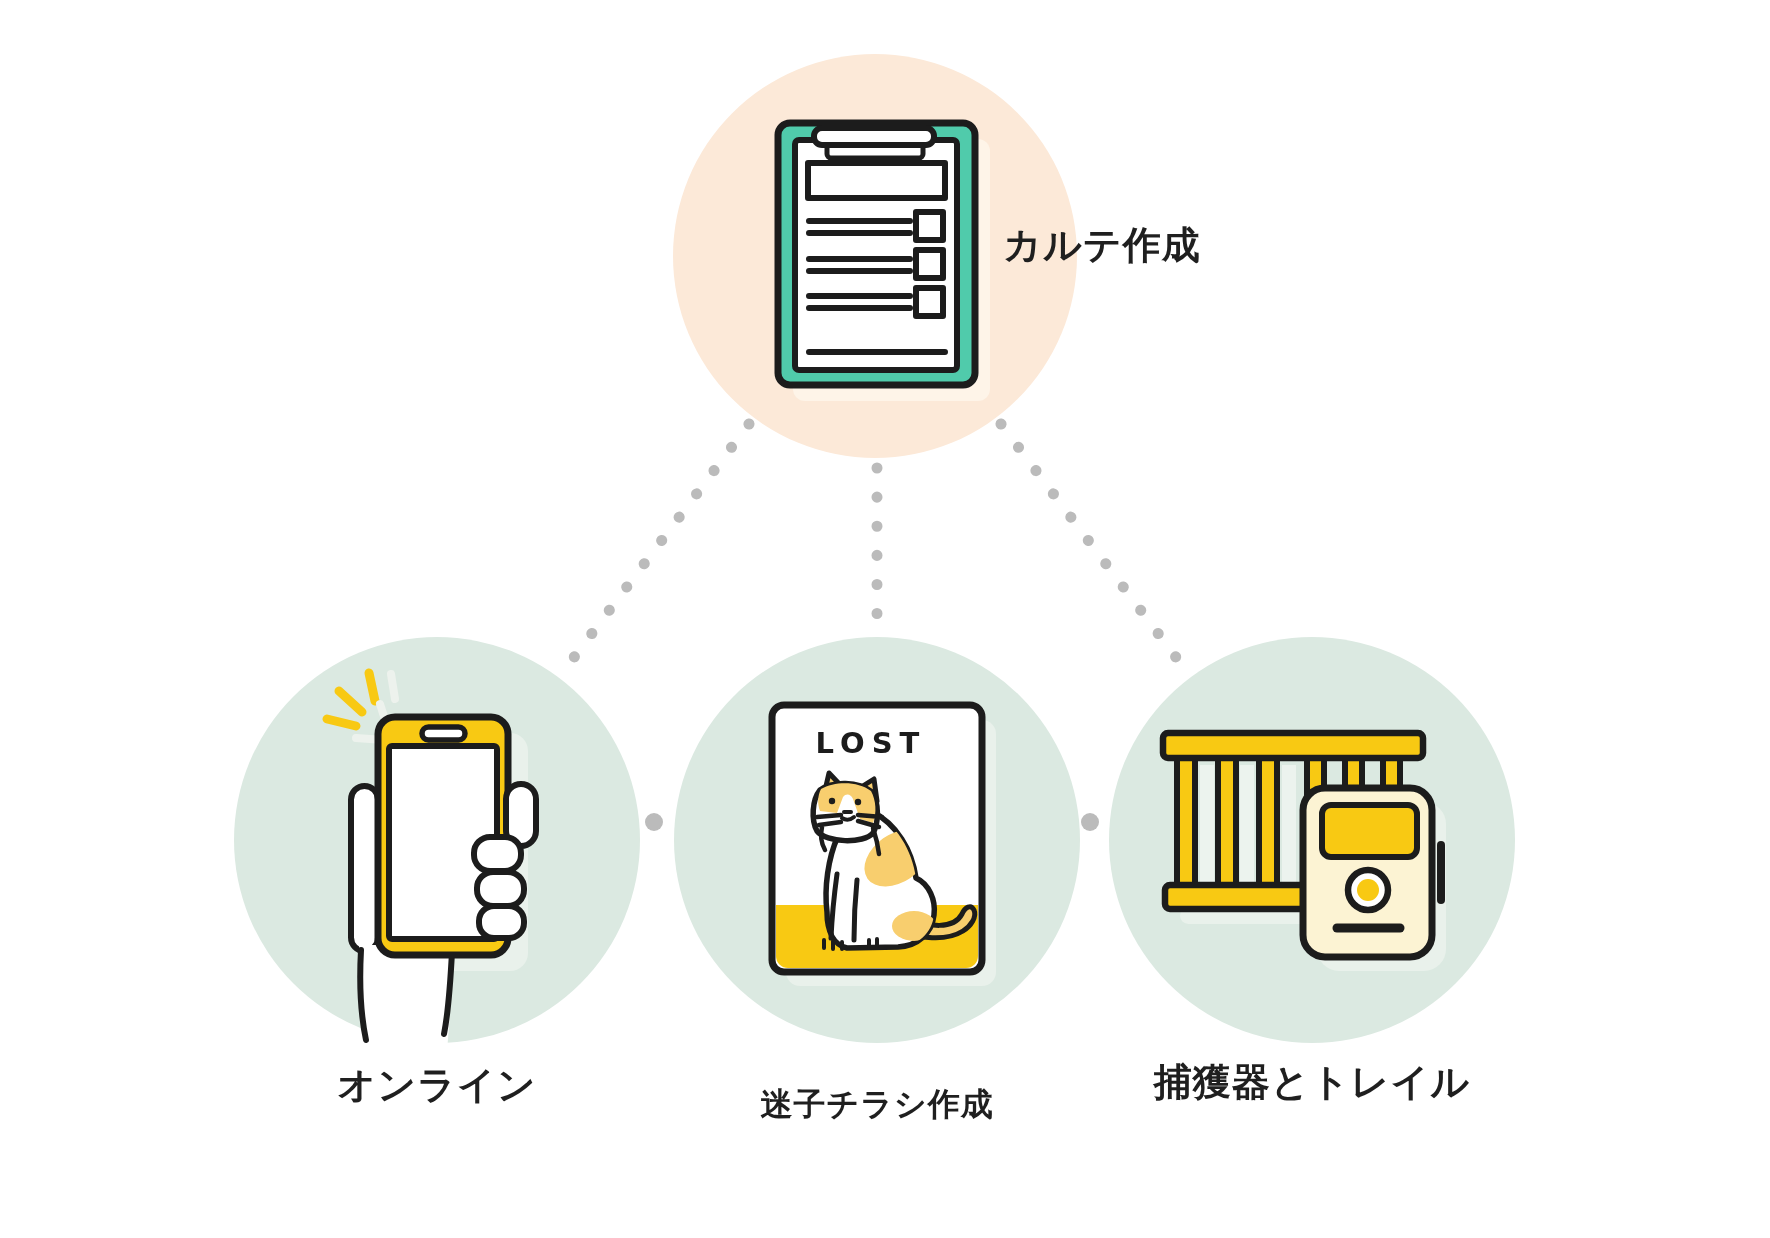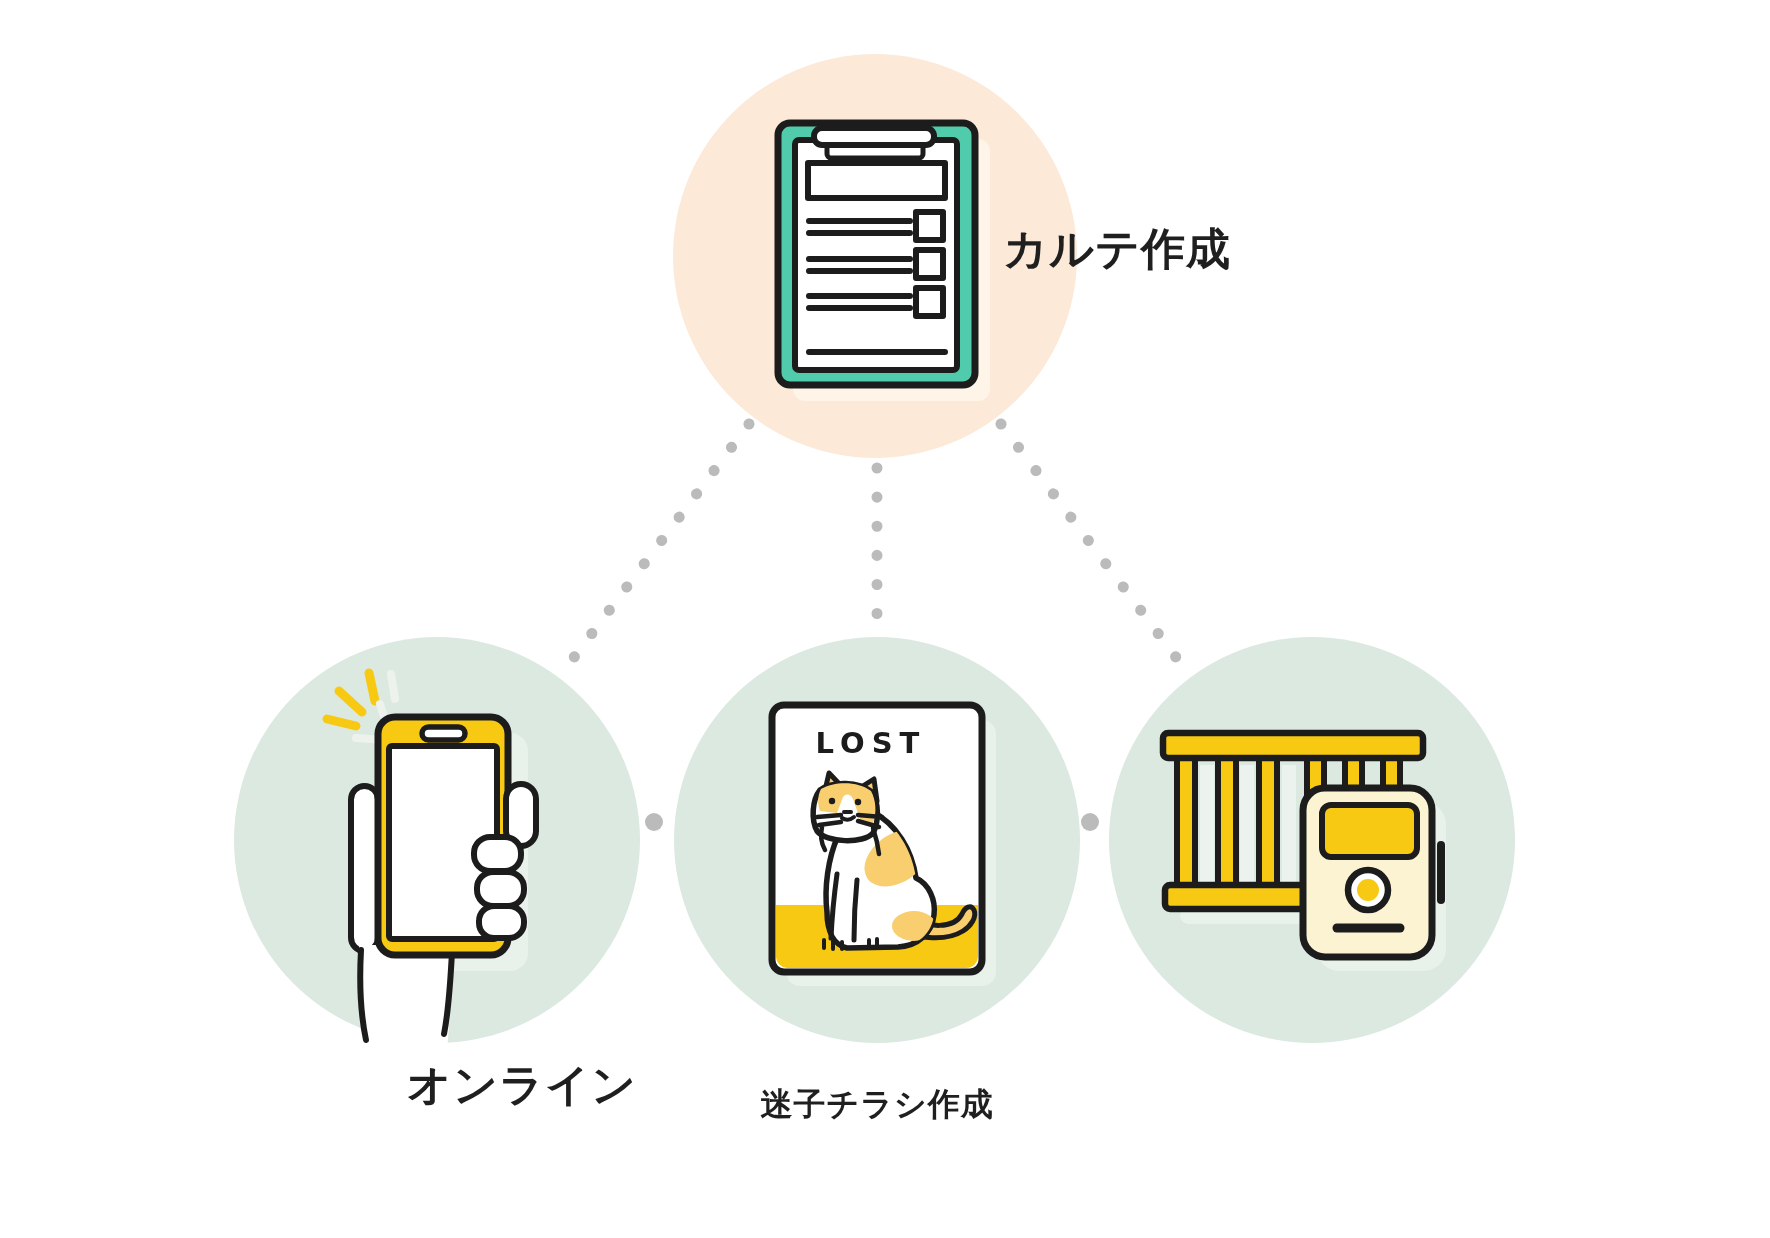--- a/index.html
+++ b/index.html
@@ -3,25 +3,25 @@
 <meta charset="utf-8">
 <style>
   html,body{margin:0;padding:0;background:#fff;}
   .canvas{
     position:relative;width:1770px;height:1238px;background:var(--background,#fff);
     overflow:hidden;font-family:"Liberation Sans","DejaVu Sans",sans-serif;
   }
   .art{position:absolute;left:0;top:0;width:1770px;height:1238px;}
   .label{
     position:absolute;font-weight:bold;color:var(--text,#1f1f1f);
-    font-size:44px;letter-spacing:1px;white-space:nowrap;
+    font-size:38px;letter-spacing:1px;white-space:nowrap;
   }
   .label .line{display:block;}
   #label-root{left:1003px;top:220px;}
-  #label-online{left:237px;top:1057px;width:400px;text-align:right;line-height:56px;}
+  #label-online{left:237px;top:1057px;width:400px;text-align:center;line-height:56px;}
   #label-flyer{left:677px;top:1083px;width:400px;text-align:center;font-size:32px;}
   #label-trap{left:1112px;top:1054px;width:400px;text-align:center;line-height:57px;}
   svg text{font-family:"DejaVu Sans","Liberation Sans",sans-serif;}
 </style>
 </head>
 <body>
 
 <div class="canvas">
 
 <svg class="art" viewBox="0 0 1770 1238">
@@ -140,15 +140,16 @@
 
   <div class="label" id="label-root">カルテ作成</div>
 
   <div class="label" id="label-online">
     <span class="line">オンライン</span>
   </div>
 
   <div class="label" id="label-flyer">迷子チラシ作成</div>
 
   <div class="label" id="label-trap">
+    <span class="line">捕獲器とトレイル</span>
   </div>
 
 </div>
 
 </body></html>

